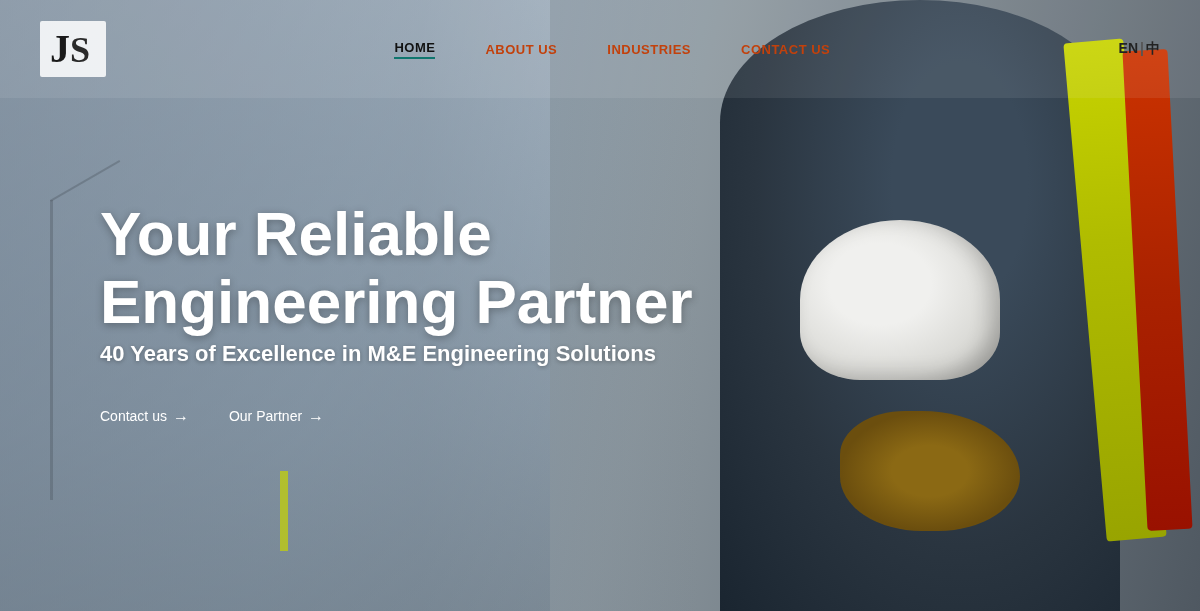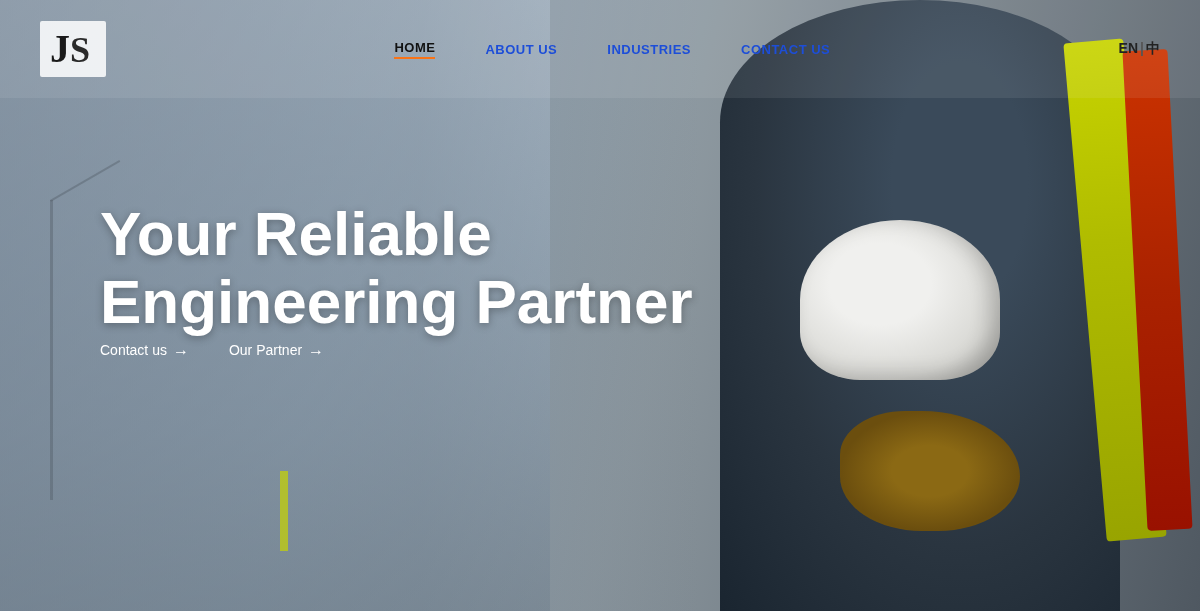--- a/index.html
+++ b/index.html
@@ -189,28 +189,28 @@
     .nav-links {
       display: flex;
       gap: 50px;
       align-items: center;
     }
 
     .nav-link {
       font-size: 13px;
       font-weight: 600;
       letter-spacing: 0.5px;
-      color: #1d4ed8;
+      color: #c2410c;
       text-decoration: none;
       cursor: pointer;
     }
 
     .nav-link.active {
       color: #111;
-      border-bottom: 2px solid #f97316;
+      border-bottom: 2px solid #0f766e;
       padding-bottom: 2px;
     }
 
     .lang-switcher {
       font-size: 14px;
       font-weight: 600;
       color: #222;
     }
 
     .lang-switcher .divider {
@@ -333,20 +333,21 @@
     <a class="nav-link">CONTACT US</a>
   </div>
 
   <div class="lang-switcher">
     <span>EN</span><span class="divider">|</span><span>中</span>
   </div>
 </nav>
 
 <div class="hero-content">
   <h1 class="hero-title">Your Reliable Engineering Partner</h1>
+  <p class="hero-subtitle">40 Years of Excellence in M&amp;E Engineering Solutions</p>
   <div class="hero-buttons">
     <a class="hero-btn">
       <span>Contact us</span>
       <span class="arrow">→</span>
     </a>
     <a class="hero-btn">
       <span>Our Partner</span>
       <span class="arrow">→</span>
     </a>
   </div>

